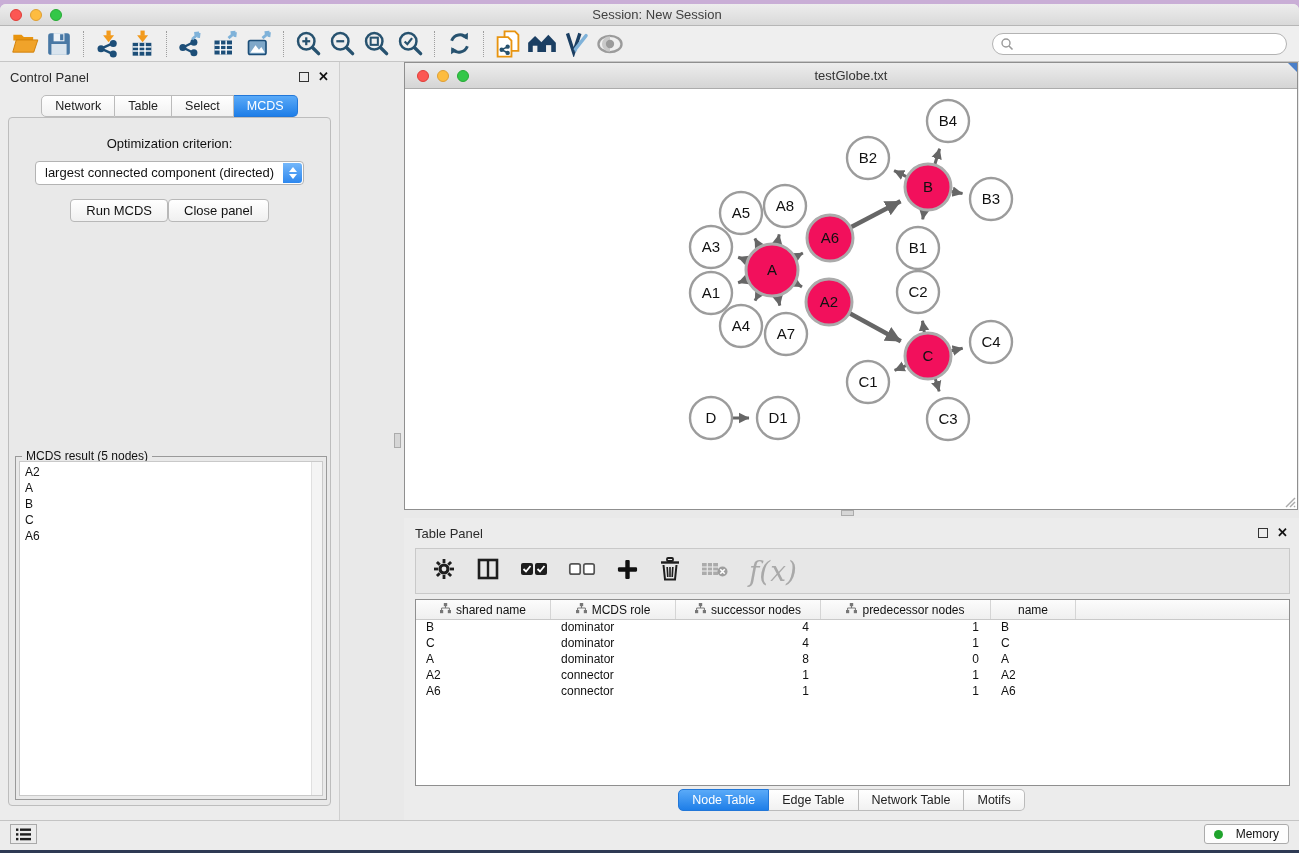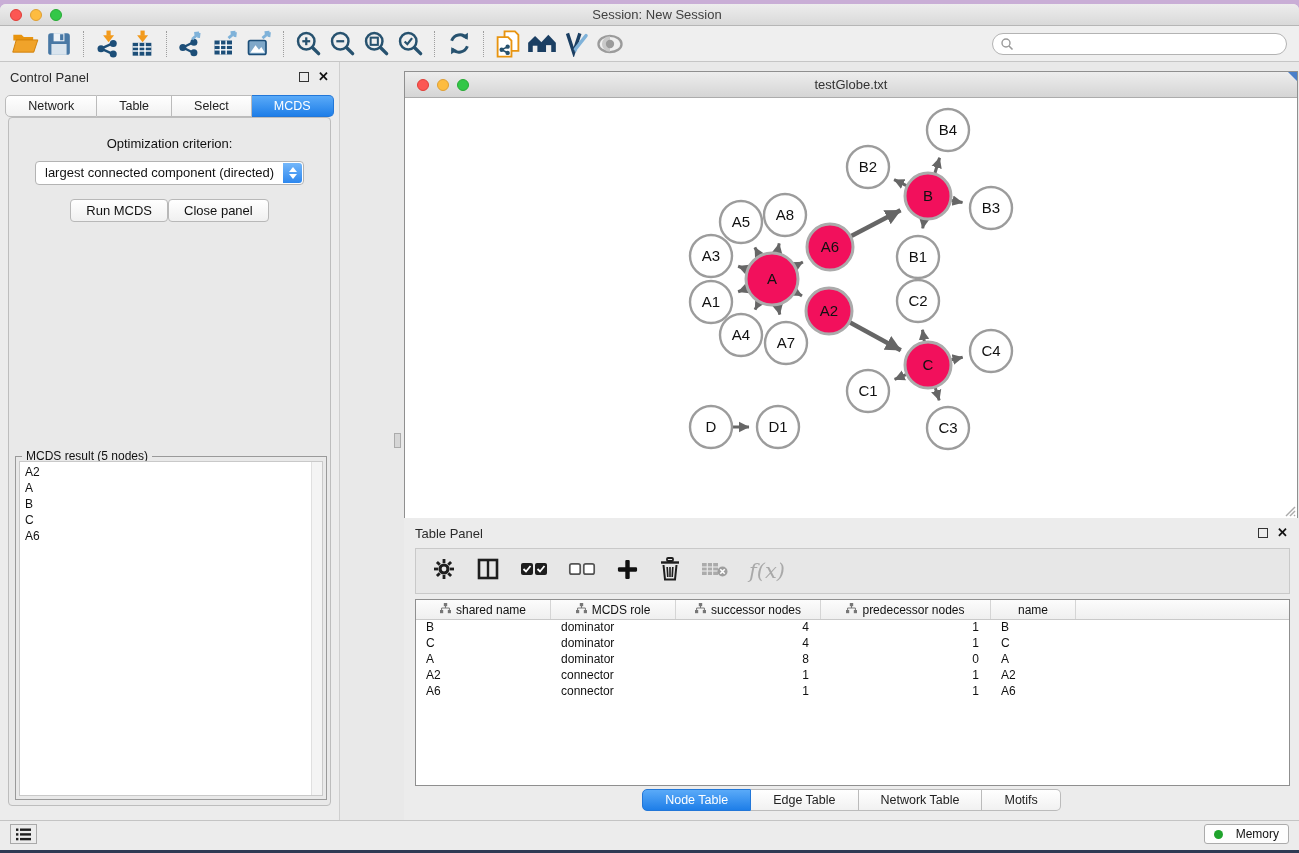--- a/index.html
+++ b/index.html
@@ -25,53 +25,53 @@
   
   .content { position:absolute; left:0; top:58px; width:1299px; height:758px; background:#E9E9E9; }
 
   
   .cpanel { position:absolute; left:0; top:0; width:340px; height:758px; background:#ECECEC; border-right:1px solid #CFCFCF; }
   .panel-head { height:30px; display:flex; align-items:center; padding:0 10px; font-size:13px; color:#2B2B2B; }
   .panel-head .spacer { flex:1; }
   .float-icon { width:10px; height:10px; border:1.6px solid #333; margin-right:9px; }
   .close-icon { font-size:13px; font-weight:bold; color:#111; line-height:10px; }
   .tabs-row { position:absolute; top:33px; left:0; width:100%; display:flex; justify-content:center; z-index:2; }
-  .tab { padding:3px 22px; font-size:12.5px; color:#222; background:linear-gradient(#FFFFFF,#F1F1F1); border:1px solid #BBB; border-left:none; }
+  .tab { padding:3px 13px; font-size:12.5px; color:#222; background:linear-gradient(#FFFFFF,#F1F1F1); border:1px solid #BBB; border-left:none; }
   .tab:first-child { border-left:1px solid #BBB; border-radius:5px 0 0 5px; }
   .tab:last-child { border-radius:0 5px 5px 0; }
   .tab.active { background:linear-gradient(#5AAAF8,#1E7EE8); color:#fff; border-color:#2277D8; }
   .cpanel-box { position:absolute; left:8px; right:8px; top:55px; bottom:14px; background:#E9E9E9; border:1px solid #BDBDBD; border-radius:4px; }
   .opt-label { margin-top:18px; text-align:center; font-size:13px; color:#111; }
   .select { position:relative; margin:10px 26px 0 26px; height:24px; background:#fff; border:1px solid #B3B3B3; border-radius:4px; font-size:13px; line-height:22px; padding-left:9px; color:#111; }
   .select .stepper { position:absolute; right:1px; top:1px; bottom:1px; width:19px; background:linear-gradient(#74B7FA,#2D87EE); border-radius:0 3px 3px 0; display:flex; flex-direction:column; align-items:center; justify-content:center; gap:2px; }
   .stepper i { width:0; height:0; border-left:4px solid transparent; border-right:4px solid transparent; }
   .stepper i.up { border-bottom:5px solid #fff; }
   .stepper i.down { border-top:5px solid #fff; }
   .btn-row { margin-top:14px; display:flex; justify-content:center; gap:0; }
   .push-btn { padding:3px 15px; font-size:13px; color:#111; background:linear-gradient(#FFFFFF,#F0F0F0); border:1px solid #B8B8B8; border-radius:4px; }
   .result-group { position:absolute; left:6px; right:3px; top:338px; bottom:5px; border:1px solid #9A9A9A; }
   .result-legend { position:absolute; top:-8px; left:6px; background:#E9E9E9; padding:0 4px; font-size:12px; color:#111; }
   .result-list { position:absolute; left:3px; right:3px; top:4px; bottom:3px; background:#fff; border:1px solid #C9C9C9; font-size:12px; color:#111; padding:2px 0 0 5px; line-height:16px; overflow:hidden; }
   .result-scroll { position:absolute; right:0; top:0; bottom:0; width:11px; background:#F4F4F4; border-left:1px solid #E0E0E0; }
 
   
-  .netwin { position:absolute; left:404px; top:9px; width:894px; height:448px; background:#fff; border:1px solid #8F8F8F; }
+  .netwin { position:absolute; left:404px; top:0; width:894px; height:448px; background:#fff; border:1px solid #8F8F8F; }
   .net-titlebar { position:relative; height:26px; background:linear-gradient(#EDEDED,#D5D5D5); border-bottom:1px solid #ACACAC; display:flex; align-items:center; justify-content:center; font-size:13px; color:#333; }
   .net-lights { position:absolute; left:12px; top:7px; display:flex; gap:8px; }
   .net-canvas { position:absolute; left:0; top:26px; right:0; bottom:0; background:#fff; overflow:hidden; }
   .corner-tri { position:absolute; top:0; right:0; width:0; height:0; border-left:9px solid transparent; border-top:9px solid #4A7FC9; }
   .grip { position:absolute; right:1px; bottom:1px; }
   .vhandle { position:absolute; left:394px; top:371px; width:7px; height:15px; background:#D6D6D6; border:1px solid #ABABAB; }
   .hhandle { position:absolute; left:841px; top:448px; width:13px; height:6px; background:#D6D6D6; border:1px solid #ABABAB; }
 
   
   .tpanel { position:absolute; left:404px; top:456px; width:895px; height:302px; background:#ECECEC; }
   .tpanel .panel-head { padding:0 11px; }
   .ttoolbar { position:absolute; left:11px; right:9px; top:30px; height:46px; background:#E7E7E7; border:1px solid #C9C9C9; display:flex; align-items:center; gap:20px; padding-left:16px; }
-  .fx { font-family:"DejaVu Serif", serif; font-style:italic; font-size:21px; color:#A9A9A9; }
+  .fx { font-family:"DejaVu Serif", serif; font-style:italic; font-size:28px; color:#A9A9A9; }
   .dtable { position:absolute; left:11px; right:9px; top:81px; bottom:34px; background:#fff; border:1px solid #8F8F8F; overflow:hidden; }
   .thead { display:flex; height:20px; background:linear-gradient(#FCFCFC,#EFEFEF); border-bottom:1px solid #C9C9C9; font-size:12px; color:#111; }
   .th { display:flex; align-items:center; justify-content:center; gap:5px; border-right:1px solid #D5D5D5; }
   .trow { display:flex; height:16px; font-size:12px; color:#111; }
   .td { overflow:hidden; white-space:nowrap; }
   .ta-l { text-align:left; padding-left:10px; }
   .ta-r { text-align:right; padding-right:12px; }
   .ttabs { position:absolute; bottom:9px; width:100%; display:flex; justify-content:center; }
   .statusbar { position:absolute; left:0; top:816px; width:100%; height:26px; background:#ECECEC; border-top:1px solid #C4C4C4; }
   .cmd-btn { position:absolute; left:10px; top:3px; width:27px; height:20px; background:#ECECEC; border:1px solid #A9A9A9; display:flex; align-items:center; justify-content:center; }

